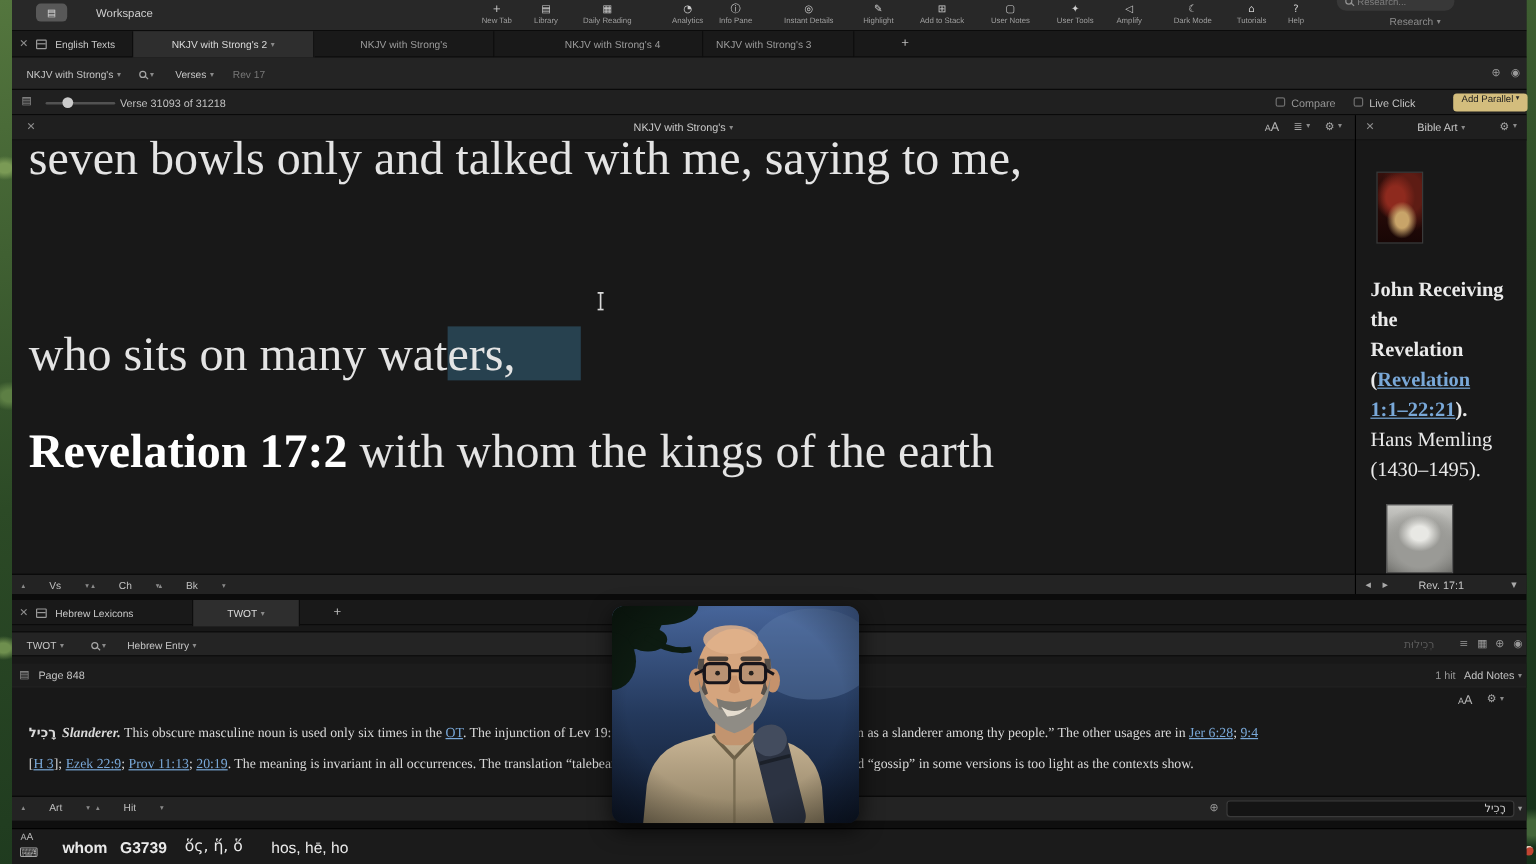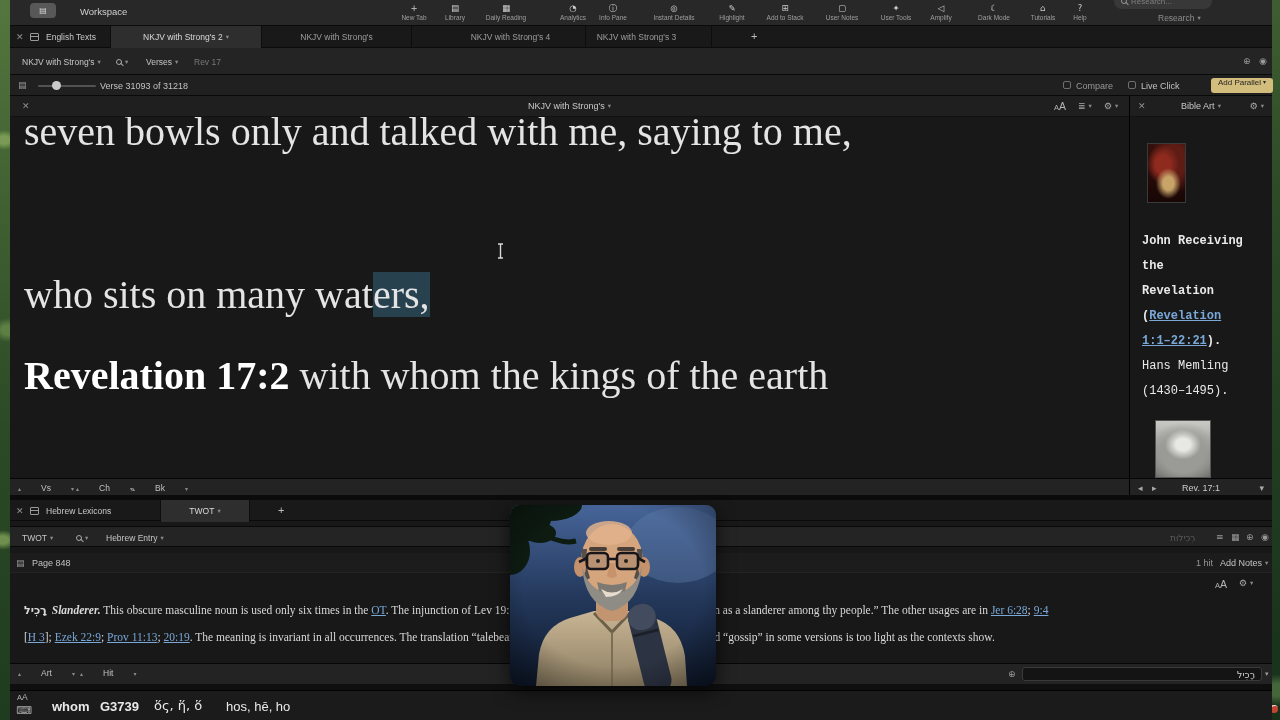--- a/index.html
+++ b/index.html
@@ -56,33 +56,33 @@
 
 #biblepanel{left:10px;top:96px;width:1120px;height:399px;background:#181818;border-right:1px solid #000}
 .phead{position:absolute;left:0;top:0;right:0;height:21px;background:#1f1f1f;border-bottom:1px solid #121212}
 .ptitle{position:absolute;left:0;right:0;top:5px;text-align:center;font-size:9px;color:#c9c9c9}
 .hicon{position:absolute;top:5px;font-size:9px;color:#a9a9a9}
 .aa{display:inline-block;font-size:10.5px;color:#b5b5b5}
 .aa::first-letter{font-size:7.5px}
 .btext{position:absolute;left:0;top:21px;width:1119px;height:361px;overflow:hidden}
 .bline{position:absolute;left:14px;white-space:nowrap;font-family:"Liberation Serif",serif;font-size:40px;line-height:50px;color:#e4e4e4}
 .bline .ref{font-weight:bold;color:#fff}
-.sel{background:rgba(62,124,158,.42);}
+.sel{background:rgba(62,124,158,.42);padding-right:54px}
 .ibeam{position:absolute;left:486px;top:126px}
 .pfoot{position:absolute;left:0;bottom:0;right:0;height:17px;background:#232323;border-top:1px solid #060606}
 .nav3{position:absolute;top:4px;font-size:8.5px;color:#c0c0c0;display:flex;gap:20px;align-items:center}
 .ud{font-size:6px;color:#8a8a8a;font-family:"DejaVu Sans",sans-serif}
 
 #artpanel{left:1130px;top:96px;width:142px;height:399px;background:#181818}
 .thumb1{position:absolute;left:17px;top:47px;width:39px;height:60px;border:1px solid #3a3a3a;background:
  radial-gradient(18px 22px at 55% 68%,#c8a469 0 30%,transparent 70%),
  radial-gradient(22px 26px at 40% 35%,#8e2a1e 0 35%,transparent 75%),
  radial-gradient(30px 40px at 70% 30%,#5e1c14 0 40%,transparent 80%),
  linear-gradient(#35100c,#180605)}
-.cap{position:absolute;left:12px;top:133px;width:128px;font-family:Liberation Mono, monospace;font-size:12px;line-height:25px;color:#eaeaea}
+.cap{position:absolute;left:12px;top:133px;width:128px;font-family:Liberation Serif, serif;font-size:17px;line-height:25px;color:#eaeaea}
 .lnk{color:#79a8d8;text-decoration:underline}
 .thumb2{position:absolute;left:25px;top:324px;width:56px;height:58px;border:1px solid #555;background:
  radial-gradient(24px 20px at 50% 42%,#e8e8e4 0 30%,transparent 75%),
  radial-gradient(40px 36px at 50% 60%,#9a9a96 0 50%,transparent 90%),
  linear-gradient(#c9c9c5,#6e6e6a)}
 
 #gap1{left:10px;top:495px;width:1262px;height:5px;background:#0b0b0b}
 #gap2{left:10px;top:684px;width:1262px;height:6px;background:#0f0f0f}
 
 #lexpanel{left:10px;top:500px;width:1262px;height:184px;background:#181818;overflow:hidden}

